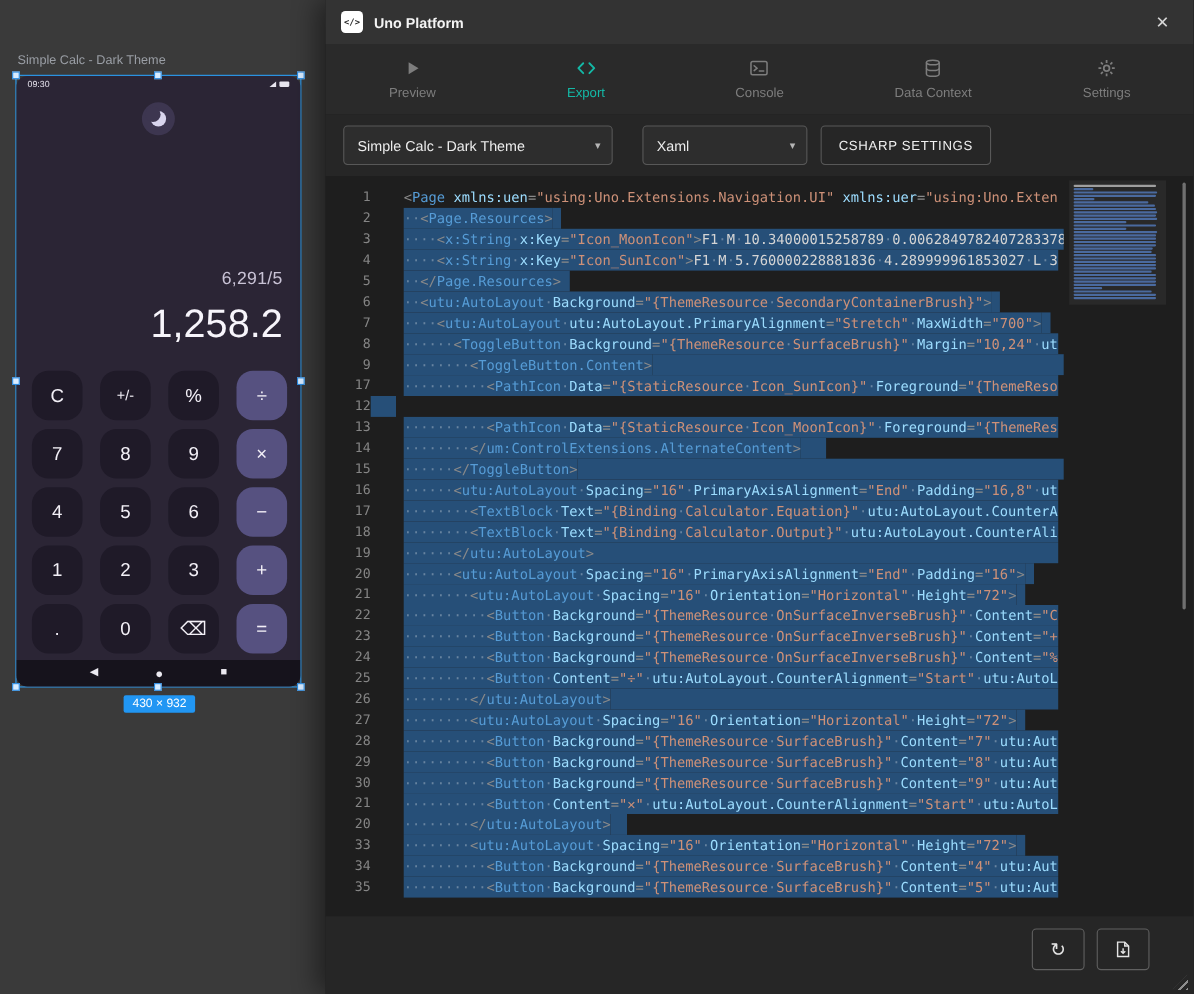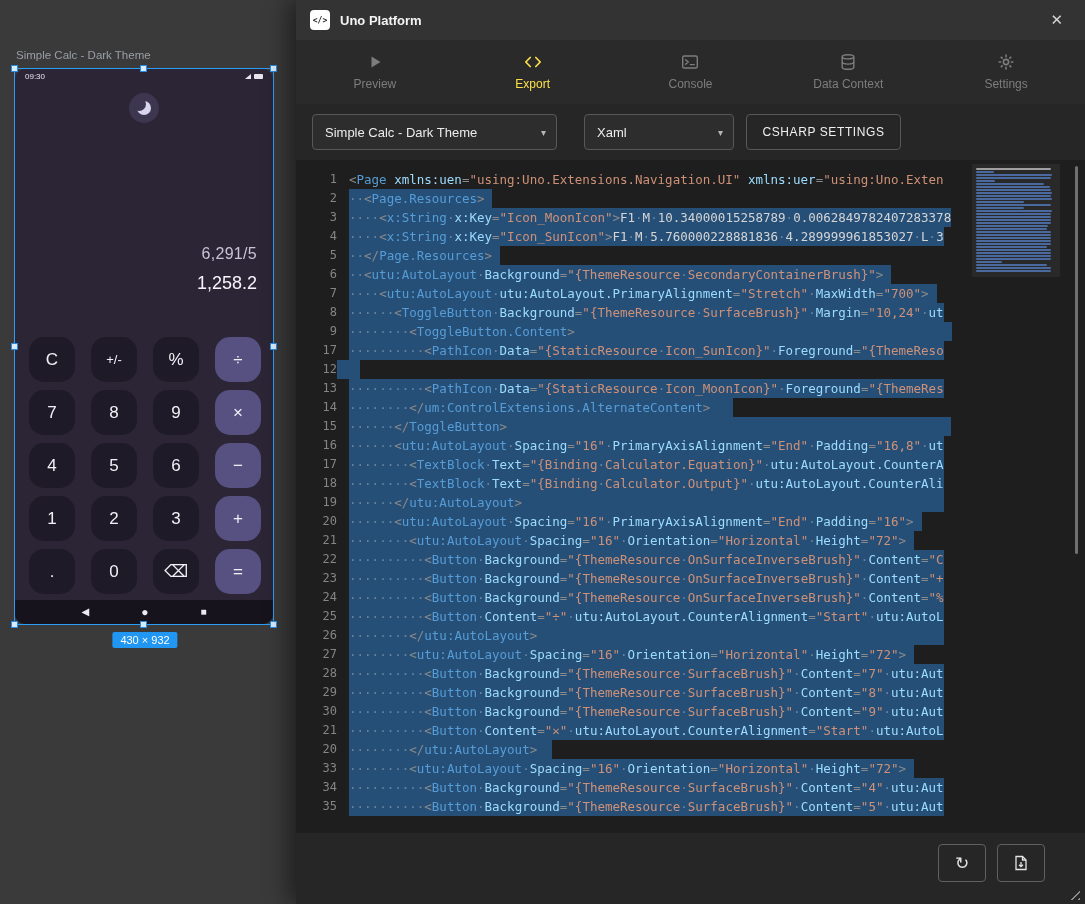--- a/index.html
+++ b/index.html
@@ -14,21 +14,21 @@
 .statusbar{position:absolute;top:3px;left:0;right:0;display:flex;justify-content:space-between;align-items:center;padding:0 10px}
 .time{font-size:8px;color:#e7e4ee}
 .sicons{display:flex;align-items:center}
 .signal{width:0;height:0;border-left:6px solid transparent;border-bottom:5px solid #e7e4ee}
 .battery{width:9px;height:5px;background:#e7e4ee;border-radius:1px;margin-left:3px}
 .toggle{position:absolute;left:50%;top:24px;transform:translateX(-50%);width:30px;height:30px;border-radius:50%;background:var(--toggle-bg,#3d3650);display:flex;align-items:center;justify-content:center;cursor:pointer}
 .moon{position:relative;width:14px;height:14px;border-radius:50%;background:#d9d5ee}
 .moon::after{content:"";position:absolute;left:-5px;top:-4px;width:14px;height:14px;border-radius:50%;background:var(--toggle-bg,#3d3650)}
 .display{position:absolute;right:16px;top:176px;text-align:right}
 .equation{font-size:16px;color:#c9c3d6;letter-spacing:.3px}
-.output{font-size:18px;color:#f7f5fb;margin-top:10px;font-weight:500}
+.output{font-size:36px;color:#f7f5fb;margin-top:10px;font-weight:500}
 .keypad{position:absolute;left:14px;top:268px;display:grid;grid-template-columns:repeat(4,46px);column-gap:16px;row-gap:8px}
 .key{width:46px;height:45px;border-radius:15px;background:var(--key-dark,#1f1a28);color:#f3f0f7;display:flex;align-items:center;justify-content:center;font-size:17px;cursor:pointer}
 .key.accent{background:var(--key-accent,#565180)}
 .key.small{font-size:13px}
 .navbar{position:absolute;left:0;right:0;bottom:0;height:24px;background:var(--nav-bg,#16131c);display:flex;align-items:center;justify-content:center;gap:52px}
 .navbar span{color:#eceaf1;font-size:10px;line-height:1;cursor:pointer}
 .navbar span:nth-child(2){font-size:12px}
 .h{position:absolute;width:7px;height:7px;background:#d9ecff;border:1px solid #2a8ae0}
 .h-tl{left:-4px;top:-4px}.h-t{left:50%;top:-4px;margin-left:-4px}.h-tr{right:-4px;top:-4px}
 .h-l{left:-4px;top:50%;margin-top:-4px}.h-r{right:-4px;top:50%;margin-top:-4px}
@@ -36,35 +36,35 @@
 .badge{position:absolute;left:145px;top:632px;transform:translateX(-50%);background:var(--accent-blue,#2196f3);color:#fff;font-size:11px;padding:2px 8px;border-radius:2px;white-space:nowrap}
 
 
 .window{position:absolute;left:296px;top:0;width:789px;height:904px;background:var(--editor-bg,#1e1e1e);box-shadow:-8px 0 22px rgba(0,0,0,.45)}
 .titlebar{height:40px;background:var(--titlebar-bg,#333);display:flex;align-items:center;padding:0 14px}
 .logo{width:20px;height:20px;border-radius:4px;background:#fff;color:#1b1b1b;font-family:"DejaVu Sans Mono",monospace;font-size:8px;font-weight:bold;display:flex;align-items:center;justify-content:center}
 .wtitle{margin-left:10px;font-size:13px;font-weight:bold;color:#f4f4f4}
 .close{margin-left:auto;color:#d6d6d6;font-size:15px;cursor:pointer;padding:4px 8px}
 .tabbar{height:64px;background:var(--panel-bg,#2a2a2a);display:flex}
 .tab{flex:1;display:flex;flex-direction:column;align-items:center;padding-top:13px;gap:6px;color:#7d7d7d;cursor:pointer}
-.tab.active{color:#fde047}
+.tab.active{color:#14b8a6}
 .tab-label{font-size:12px}
 .tab-icon{height:18px;display:flex;align-items:center}
 .toolbar{height:56px;background:var(--toolbar-bg,#262626);display:flex;align-items:center;padding:0 16px}
 .select{height:36px;background:#2d2d2d;border:1px solid #585858;border-radius:4px;display:flex;align-items:center;justify-content:space-between;padding:0 10px 0 12px;color:#ececec;font-size:13px;cursor:pointer}
 .sel-project{width:245px}
 .sel-format{width:150px;margin-left:27px}
 .caret{color:#b5b5b5;font-size:10px;margin-left:8px}
 .csharp{margin-left:12px;height:36px;width:155px;background:transparent;border:1px solid #585858;border-radius:4px;color:#f0f0f0;font-size:12px;letter-spacing:.6px;font-family:inherit;cursor:pointer}
 
 .editor{position:absolute;left:0;top:160px;right:0;bottom:72px;background:var(--editor-bg,#1e1e1e);overflow:hidden}
 .codewrap{position:absolute;left:0;top:10px;right:118px;bottom:0;overflow:hidden;font-family:"DejaVu Sans Mono",monospace;font-size:12.5px}
 .cl{display:flex;height:19px;line-height:19px}
 .ln{flex:none;width:41px;text-align:right;color:var(--line-number,#858585);font-size:12px;user-select:none}
-.ct{flex:none;margin-left:12px;white-space:pre}
+.ct{flex:none;margin-left:30px;white-space:pre}
 .ct.sel{background:var(--selection,#264f78)}
 .selext{flex:none;height:19px;background:var(--selection,#264f78)}
 .tk-t{color:var(--syntax-tag,#569cd6)}
 .tk-a{color:var(--syntax-attr,#9cdcfe)}
 .tk-s{color:var(--syntax-string,#ce9178)}
 .tk-p{color:var(--syntax-punct,#8a8a8a)}
 .tk-x{color:var(--syntax-text,#d4d4d4)}
 .ws{color:rgba(255,255,255,.3);font-style:normal}
 .minimap{position:absolute;right:29px;top:8px;width:80px}
 .mm-view{position:absolute;left:-4px;right:-4px;top:-4px;bottom:-4px;background:rgba(255,255,255,.05)}

